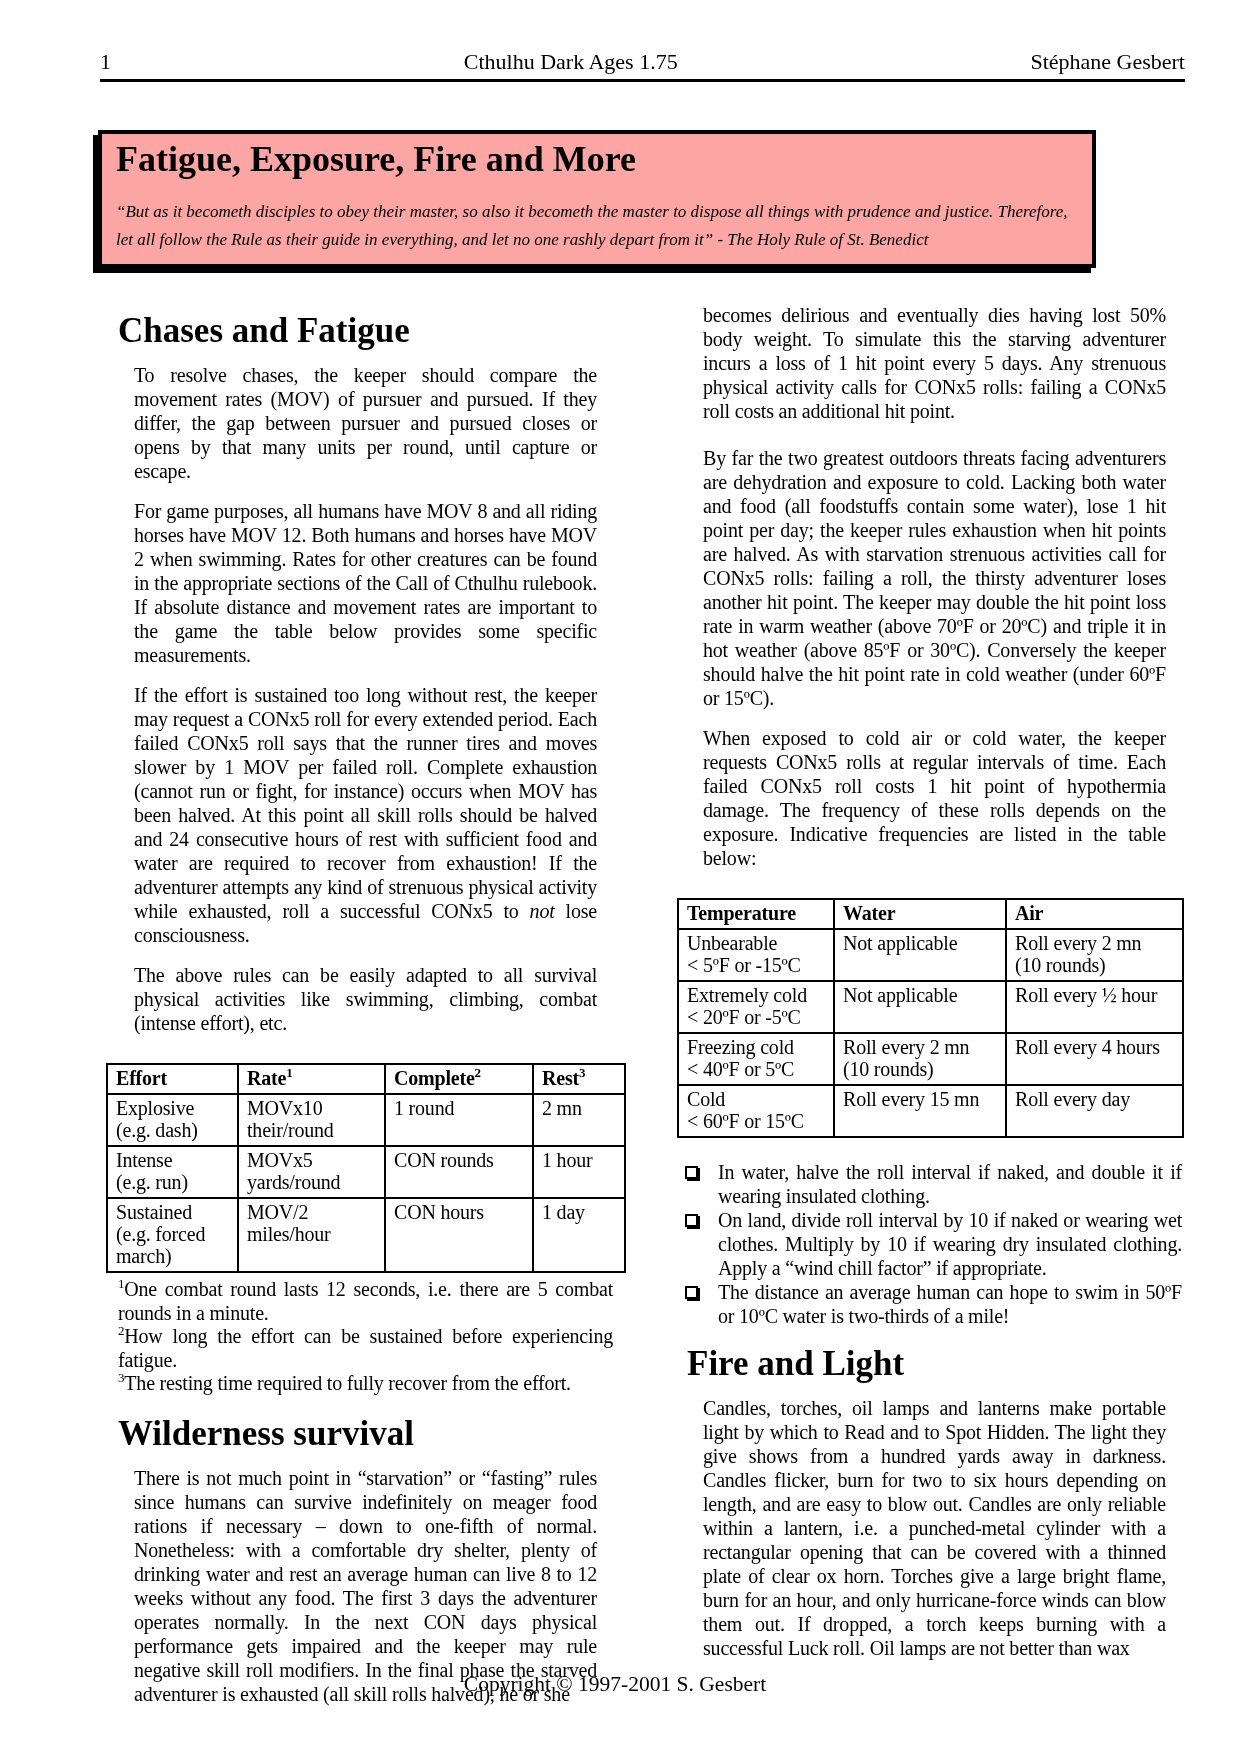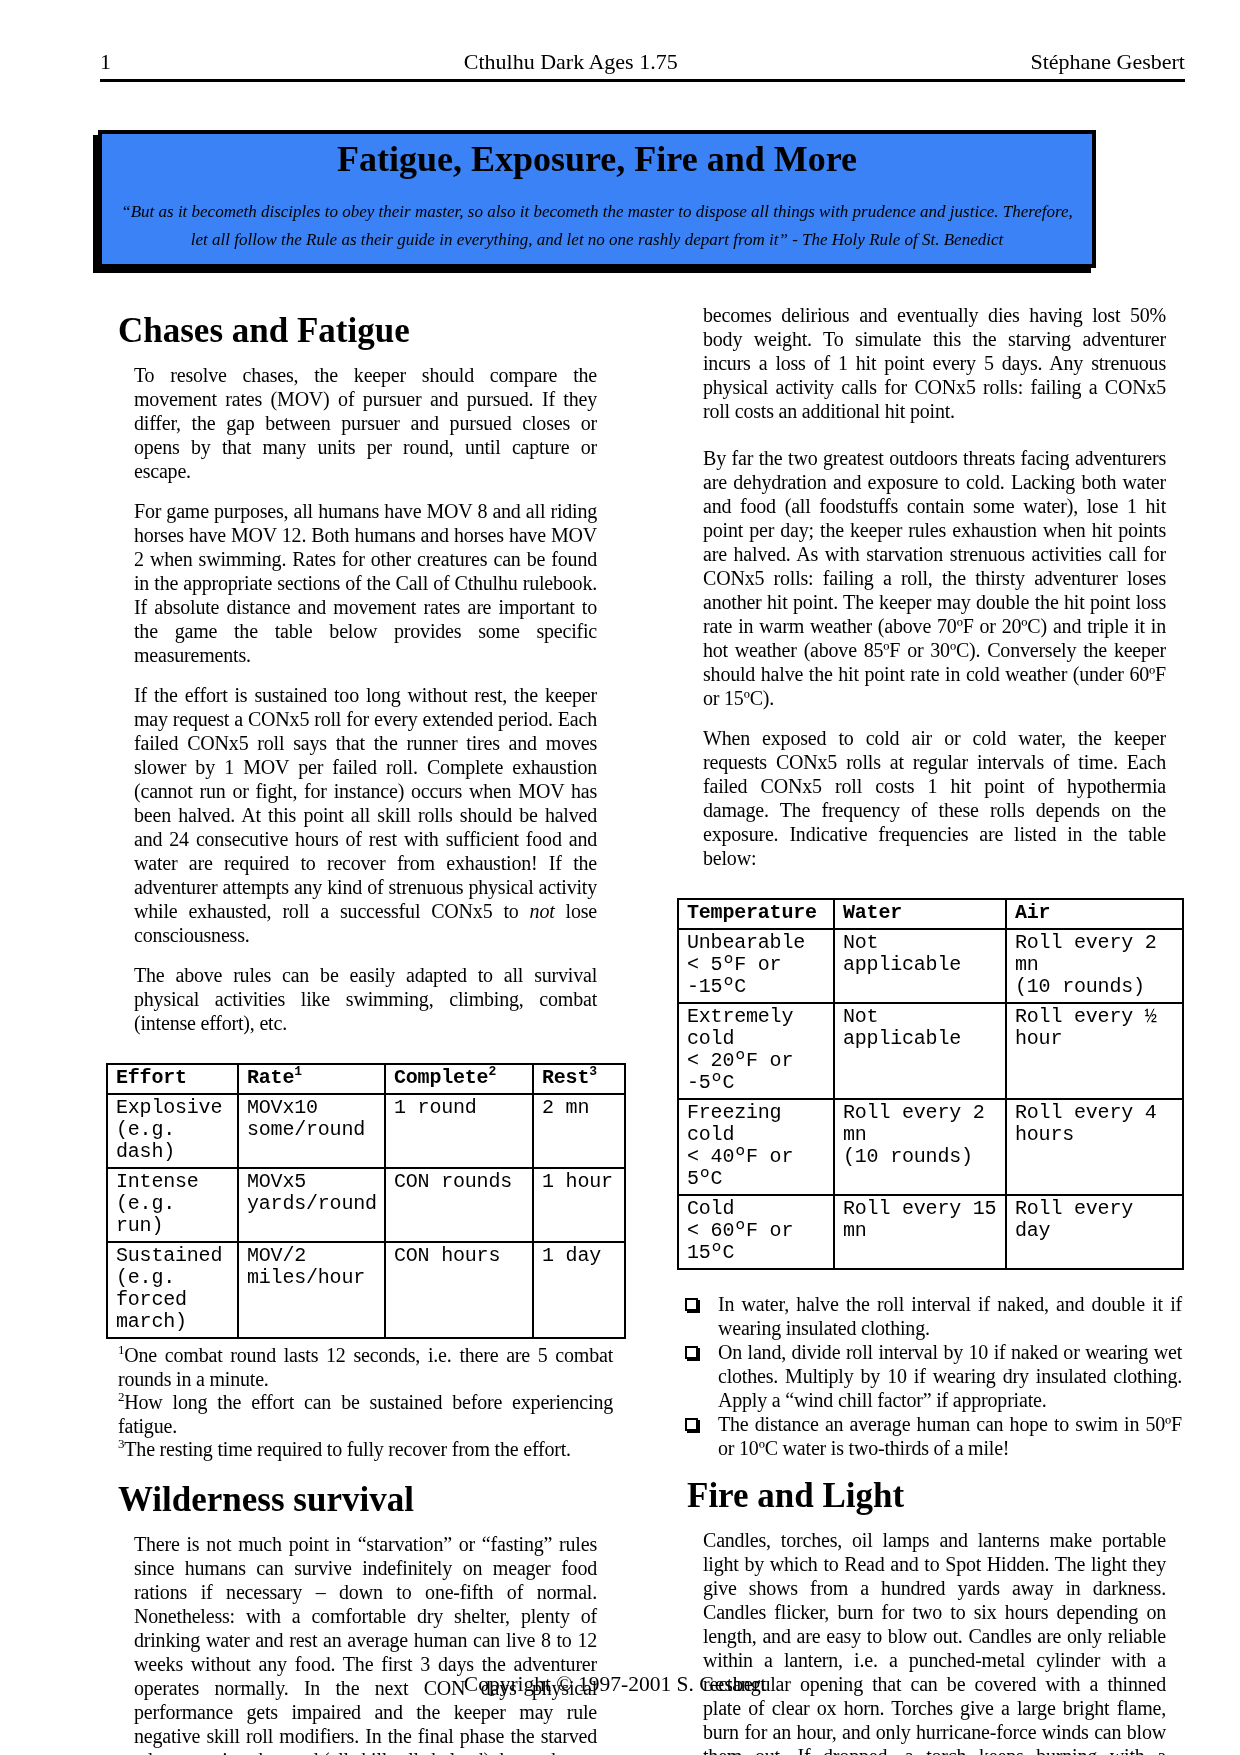--- a/index.html
+++ b/index.html
@@ -16,21 +16,21 @@
     font-size:22px; line-height:24px;
   }
   .header-rule {
     position:absolute; left:100px; top:79px; width:1085px; height:0;
     border-top:3px solid #000;
   }
   
   .title-box {
     position:absolute; left:98px; top:130px; width:962px;
     border:4px solid #000; box-shadow:-5px 5px 0 #000;
-    background:#3b82f6; text-align:center; padding:4px 14px 10px;
+    background:#fca5a5; padding:4px 14px 10px;
   }
   .box-title { font-size:36px; line-height:42px; font-weight:bold; }
   .box-quote { font-size:17px; line-height:28px; font-style:italic; margin-top:18px; }
   
   .col { position:absolute; top:287px; width:495px; font-size:20px; line-height:24px;
          text-align:justify; letter-spacing:-0.01em; }
   .col-left  { left:118px; }
   .col-right { left:687px; }
   .col p { margin:16px; }
   p.gap-before { margin-top:23px; }
@@ -39,21 +39,20 @@
     text-align:left; letter-spacing:0;
   }
   h2.first { margin:28px 0 8px 0; }
   h2.later { margin:22px 0 8px 0; }
   h2.fire  { margin:20px 0 10px 0; }
   sup { font-size:13px; line-height:0; }
   
   table.data-table {
     border-collapse:collapse; table-layout:fixed; margin-top:28px;
     font-size:20px;
-    font-family:Liberation Mono, monospace;
   }
   .effort-table   { margin-left:-12px; width:518px; }
   .exposure-table { margin-left:-10px; width:505px; }
   table.data-table th, table.data-table td {
     border:2px solid #000; padding:2px 8px 4px; text-align:left;
     vertical-align:top; line-height:22px; letter-spacing:-0.01em;
   }
   table.data-table th { font-weight:bold; }
   .cell { white-space:pre-line; }
   
@@ -108,21 +107,21 @@
           <tr>
         <th class="cell"><span>Effort</span><sup></sup></th>
         <th class="cell"><span>Rate</span><sup>1</sup></th>
         <th class="cell"><span>Complete</span><sup>2</sup></th>
         <th class="cell"><span>Rest</span><sup>3</sup></th>
       </tr>
       <tr>
         <td class="cell">Explosive
 (e.g. dash)</td>
         <td class="cell">MOVx10
-some/round</td>
+their/round</td>
         <td class="cell">1 round</td>
         <td class="cell">2 mn</td>
       </tr>
       <tr>
         <td class="cell">Intense
 (e.g. run)</td>
         <td class="cell">MOVx5
 yards/round</td>
         <td class="cell">CON rounds</td>
         <td class="cell">1 hour</td>

